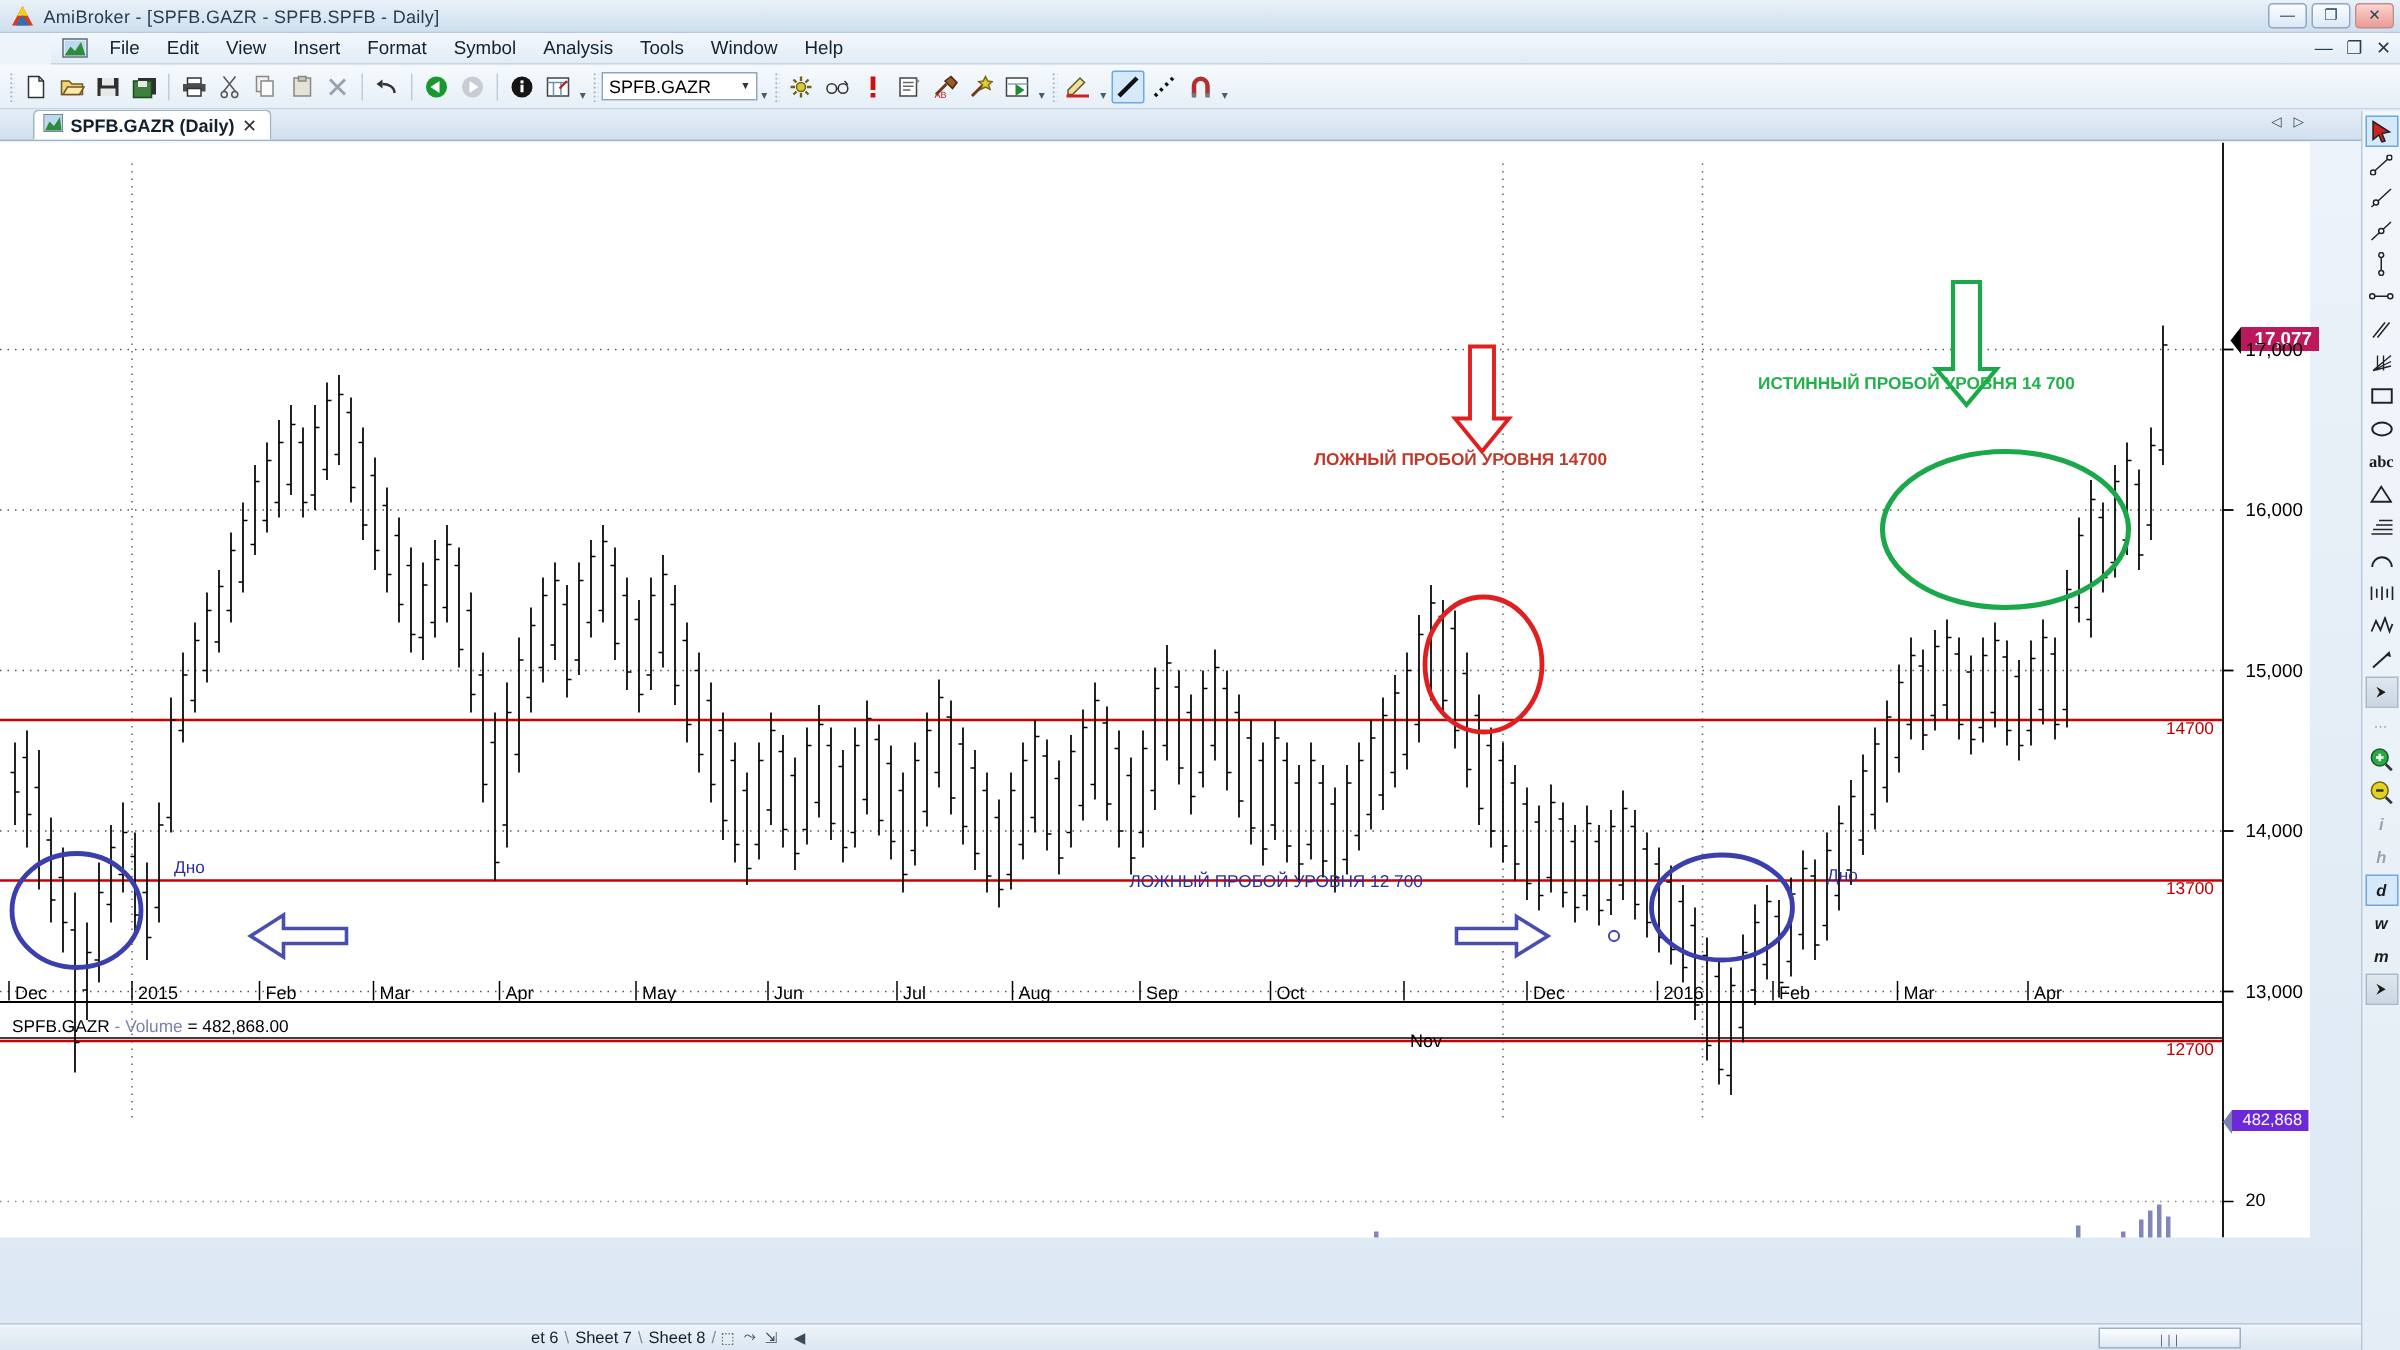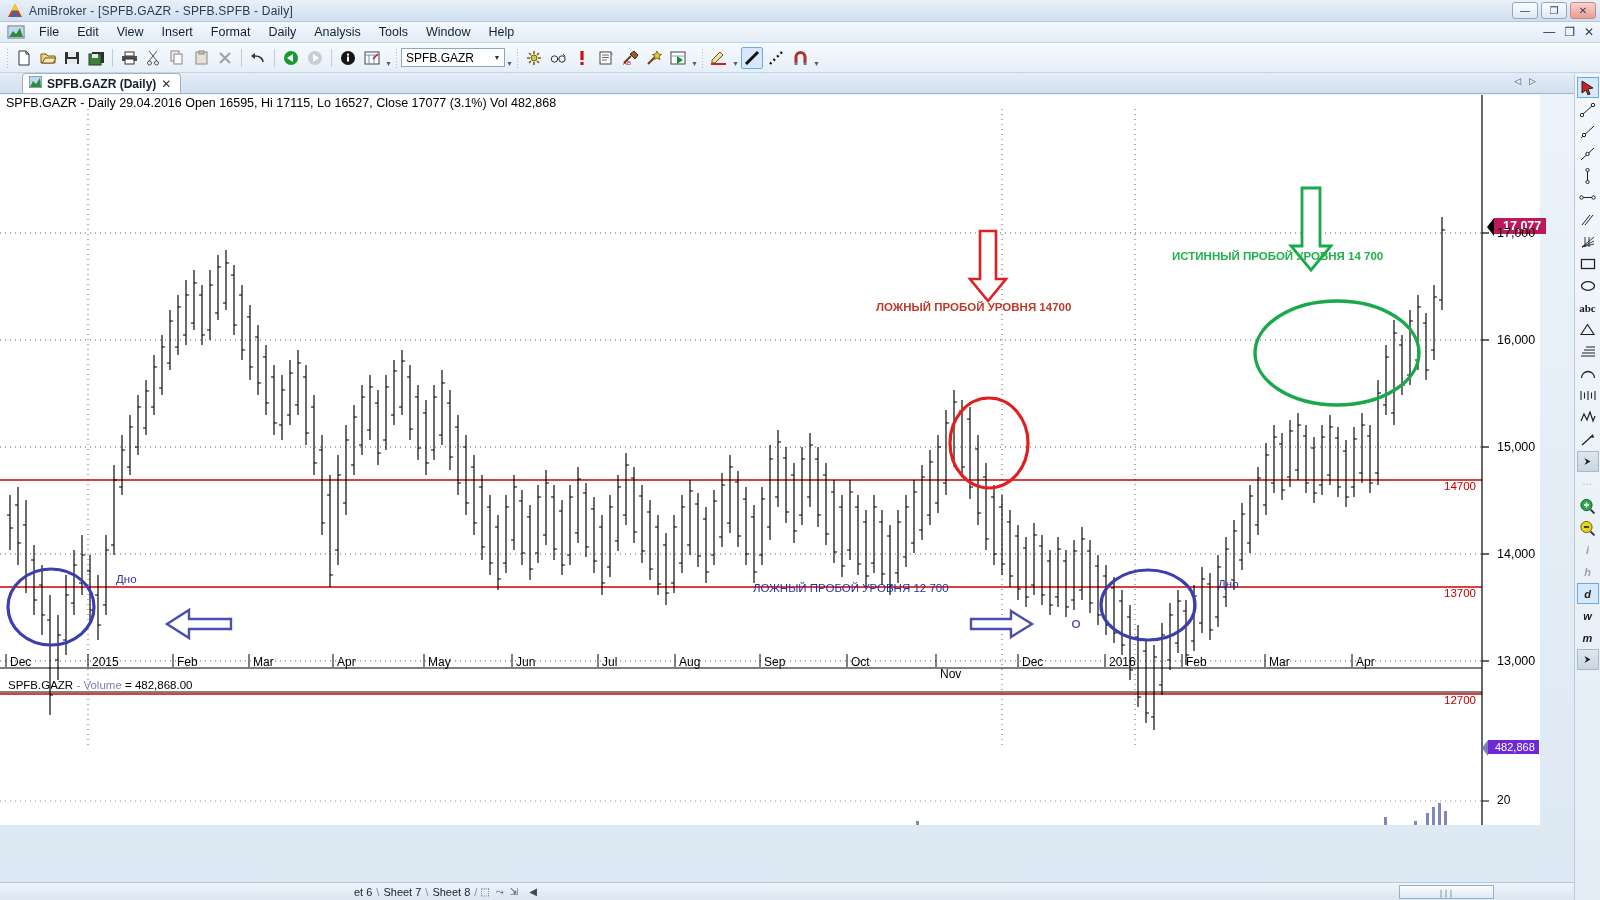--- a/index.html
+++ b/index.html
@@ -31,20 +31,21 @@
     font-size:10px; color:#24425e; line-height:1;
   }
   .winbtn.close { background:linear-gradient(#fdd3cf,#e89c94); border-color:#c58b84; }
 
   
   #menubar {
     height:21px; display:flex; align-items:center;
     background:linear-gradient(#f3f8fc,#e2ecf6);
     border-bottom:1px solid #c3d4e4;
     position:relative;
+    margin-left:34px;
   }
   #menubar .mnu-logo { width:19px; height:16px; margin:0 4px 0 7px; }
   #menubar .mi { padding:2px 9px; font-size:12.5px; color:#15212e; }
   #menubar .mwin { position:absolute; right:6px; top:3px; display:flex; gap:9px;
                    font-size:12px; color:#2b3d52; }
 
   
   #toolbar {
     height:30px; display:flex; align-items:center;
     background:linear-gradient(#f6fafd,#e6eff7);
@@ -176,21 +177,21 @@
         <rect x="1" y="2" width="16" height="12" fill="#fff" stroke="#5a6b7c"></rect>
         <rect x="2" y="3" width="14" height="10" fill="#bcd9ef"></rect>
         <polygon points="2,13 6,7 9,10 13,4 16,13" fill="#2e8b3e"></polygon>
       </svg>
     </div>
     <div class="mi">File</div>
     <div class="mi">Edit</div>
     <div class="mi">View</div>
     <div class="mi">Insert</div>
     <div class="mi">Format</div>
-    <div class="mi">Daily</div>
+    <div class="mi">Symbol</div>
     <div class="mi">Analysis</div>
     <div class="mi">Tools</div>
     <div class="mi">Window</div>
     <div class="mi">Help</div>
     <div class="mwin">
       <span>—</span>
       <span>❐</span>
       <span>✕</span>
     </div>
   </div>
@@ -857,21 +858,20 @@
           <rect x="1444" y="716" width="3" height="76"></rect>
         </g>
       </g>
       <line x1="0" y1="792" x2="1482" y2="792" stroke="#000" stroke-width="1"></line>
       <g stroke="#3a3a3a" stroke-width="1" stroke-dasharray="1 4" opacity=".6">
         <line x1="0" y1="706" x2="1482" y2="706"></line>
       </g>
       <line x1="1482" y1="706" x2="1489" y2="706" stroke="#000" stroke-width="1"></line>
     </svg>
 
-    <div id="quoteline" style="position:absolute;left:6px;top:1px;">SPFB.GAZR - Daily 29.04.2016 Open 16595, Hi 17115, Lo 16527, Close 17077 (3.1%) Vol 482,868</div>
 
     <div id="vollabel" style="position:absolute;left:8px;top:584px;text-align:center;">
       <span class="sym">SPFB.GAZR</span><span class="vtxt"> - </span><span class="vtxt">Volume</span><span class="vval"> = 482,868.00</span>
     </div>
 
     <div class="ann red" style="left:876px;  top:206px;">ЛОЖНЫЙ ПРОБОЙ УРОВНЯ 14700</div>
     <div class="ann green" style="left:1172px; top:155px;">ИСТИННЫЙ ПРОБОЙ УРОВНЯ 14 700</div>
     <div class="ann blue" style="left:753px;  top:487px;">ЛОЖНЫЙ ПРОБОЙ УРОВНЯ 12 700</div>
     <div class="ann blue" style="left:116px;  top:478px;">Дно</div>
     <div class="ann blue" style="left:1218px; top:483px;">Дно</div>
@@ -894,21 +894,21 @@
     <div class="axlabel" style="left:92px;   top:560px; font-size:12px;">2015</div>
     <div class="axlabel" style="left:177px;  top:560px; font-size:12px;">Feb</div>
     <div class="axlabel" style="left:253px;  top:560px; font-size:12px;">Mar</div>
     <div class="axlabel" style="left:337px;  top:560px; font-size:12px;">Apr</div>
     <div class="axlabel" style="left:428px;  top:560px; font-size:12px;">May</div>
     <div class="axlabel" style="left:516px;  top:560px; font-size:12px;">Jun</div>
     <div class="axlabel" style="left:602px;  top:560px; font-size:12px;">Jul</div>
     <div class="axlabel" style="left:679px;  top:560px; font-size:12px;text-align:right;">Aug</div>
     <div class="axlabel" style="left:764px;  top:560px; font-size:12px;">Sep</div>
     <div class="axlabel" style="left:851px;  top:560px; font-size:12px;">Oct</div>
-    <div class="axlabel" style="left:940px;  top:572px; font-size:12px;text-align:center;">Nov</div>
+    <div class="axlabel" style="left:940px;  top:592px; font-size:12px;text-align:center;">Nov</div>
     <div class="axlabel" style="left:1022px; top:560px; font-size:12px;">Dec</div>
     <div class="axlabel" style="left:1109px; top:560px; font-size:12px;">2016</div>
     <div class="axlabel" style="left:1186px; top:560px; font-size:12px;">Feb</div>
     <div class="axlabel" style="left:1269px; top:560px; font-size:12px;">Mar</div>
     <div class="axlabel" style="left:1356px; top:560px; font-size:12px;">Apr</div>
   </div>
 
   <div id="palette">
     <div class="pitem sel">
       <svg width="15" height="15" viewBox="0 0 15 15">

